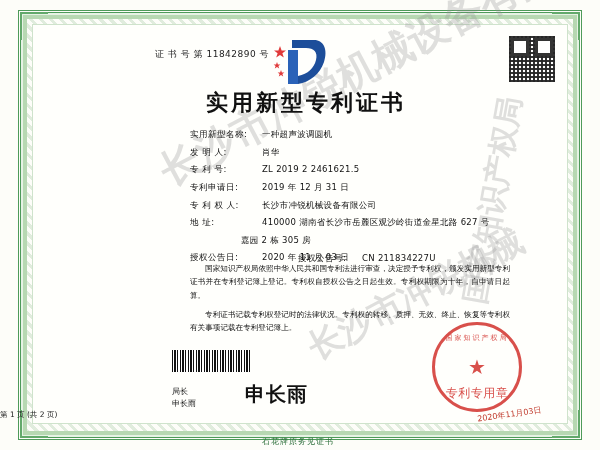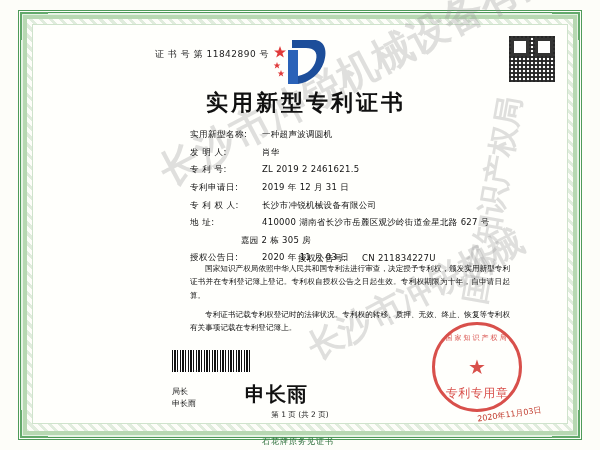--- a/index.html
+++ b/index.html
@@ -210,21 +210,20 @@
     position: absolute;
     right: 58px; bottom: 30px;
     font-size: 8px;
     color: #c0392b;
     transform: rotate(-8deg);
   }
 
   .page-footer {
     position: absolute;
     left: 0; right: 0; bottom: 30px;
-    text-align: center;
     font-size: 7.5px;
     color: #222;
   }
   .bottom-caption {
     position: absolute;
     left: 0; right: 4px; bottom: 3px;
     text-align: center;
     font-size: 8px;
     color: #2b6e39;
     letter-spacing: 1px;

